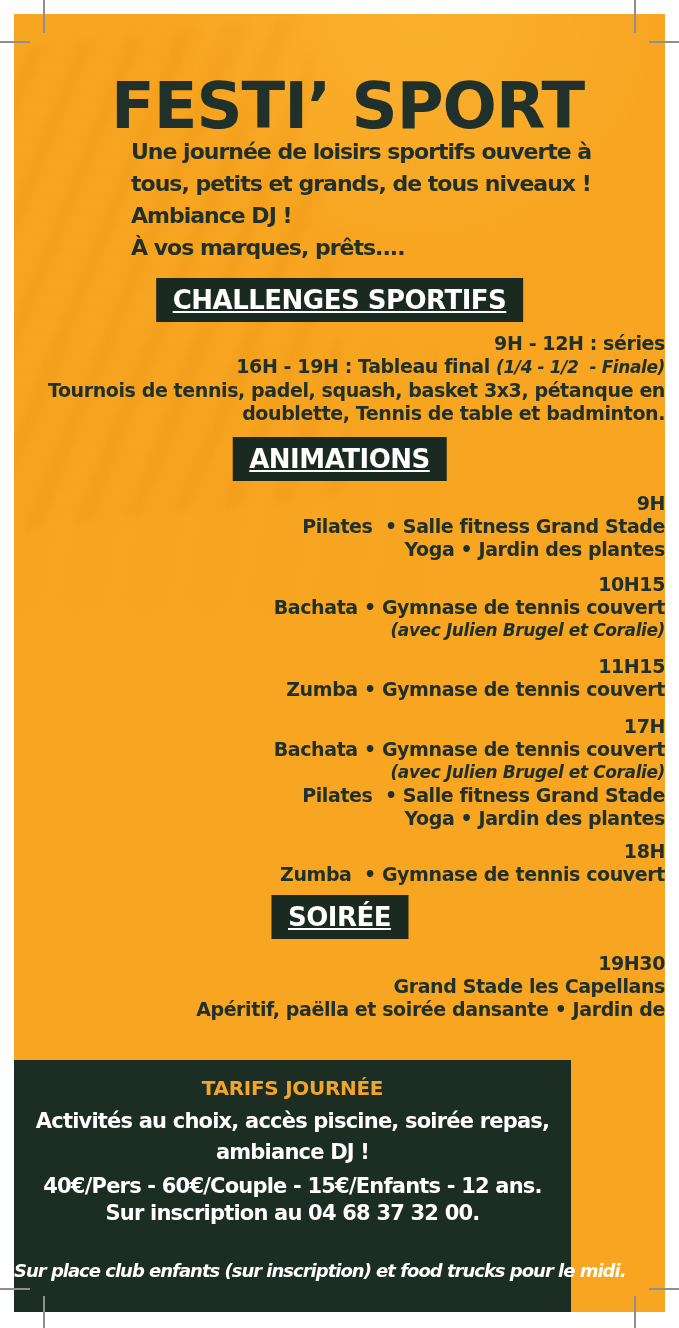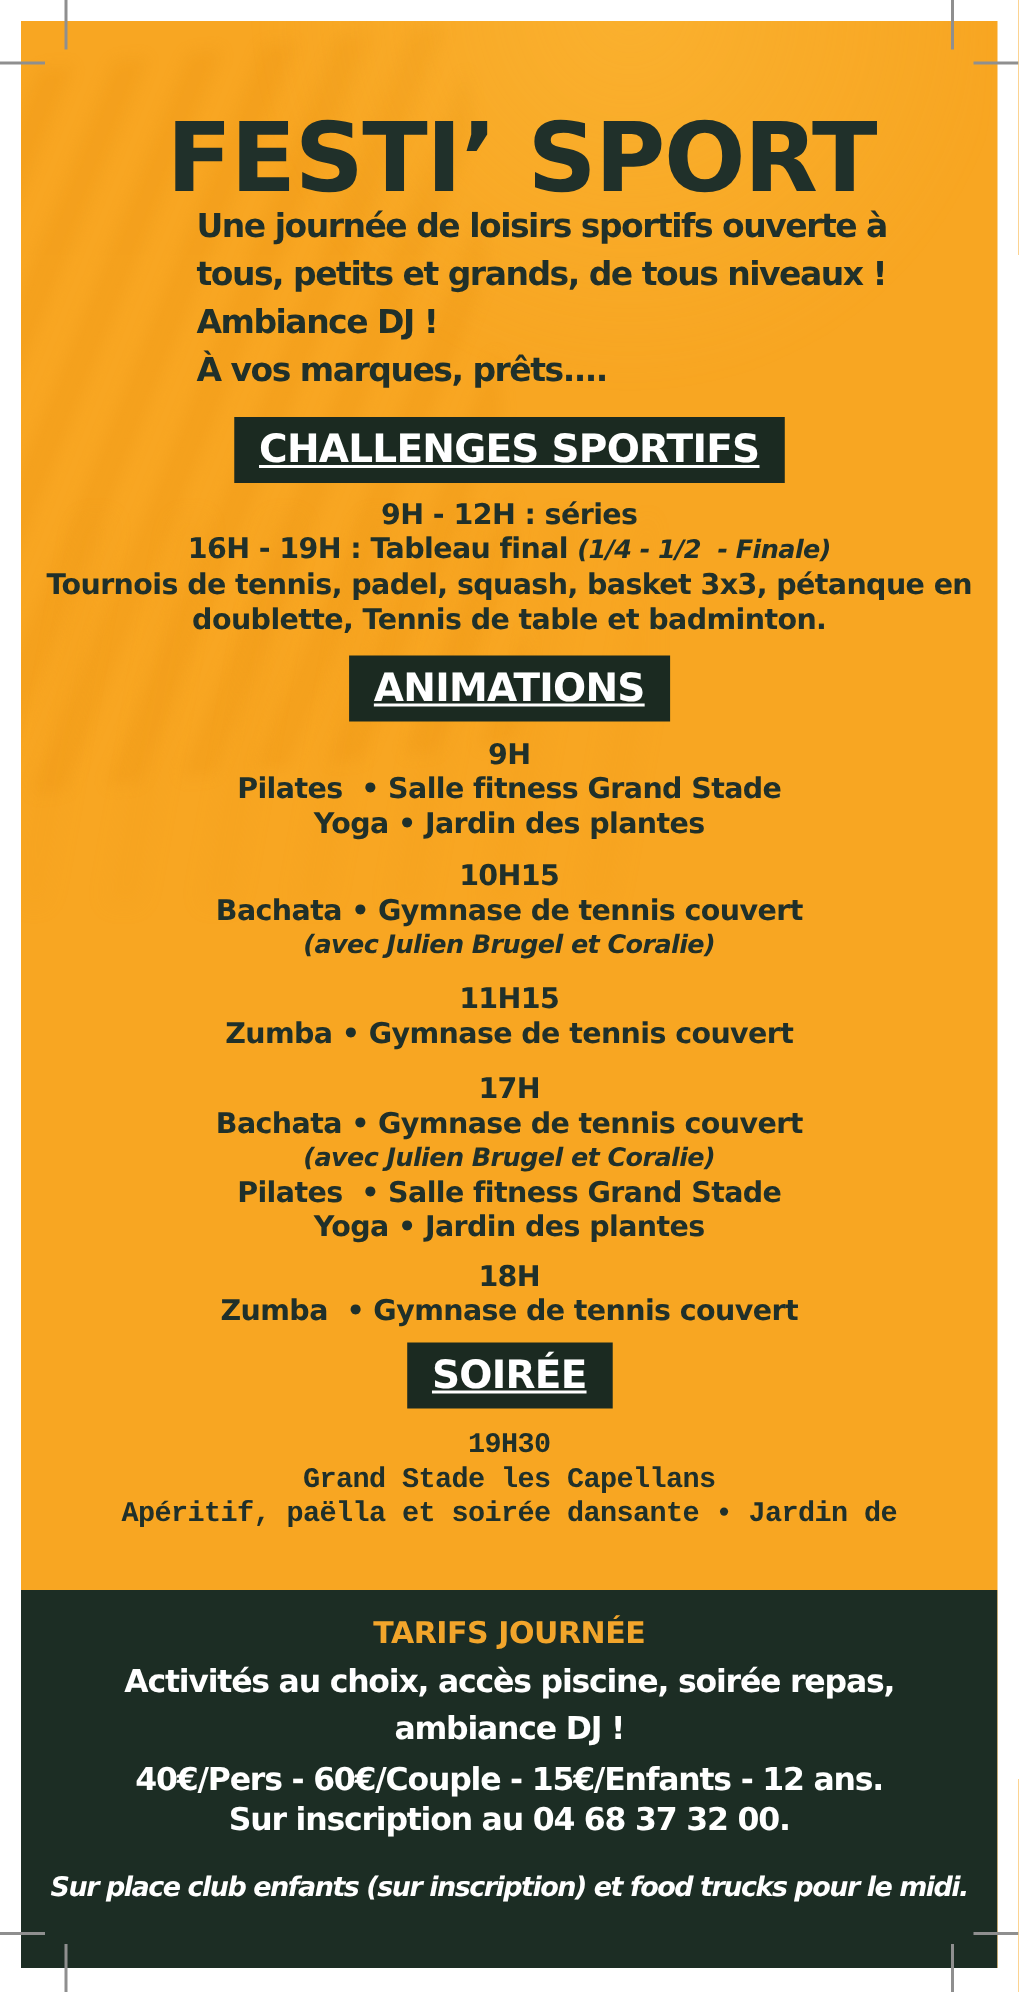--- a/index.html
+++ b/index.html
@@ -46,47 +46,47 @@
   }
   .banner{
     position:absolute;left:50%;transform:translateX(-50%);
     background:var(--banner-bg);color:var(--banner-text);
     font-size:26px;font-weight:bold;letter-spacing:-0.5px;
     padding:7px 17px;white-space:nowrap;text-decoration:underline;
   }
   .banner-challenges{top:264px;}
   .banner-animations{top:423px;}
   .banner-soiree{top:881px;}
-  .centered-block{position:absolute;left:0;right:0;text-align:center;}
+  .centered-block{position:absolute;left:0;right:0;text-align:right;}
   .line{
     font-size:19px;font-weight:bold;letter-spacing:-0.4px;line-height:23px;
     color:var(--ink);white-space:nowrap;
   }
   .italic-note{font-style:italic;font-size:17px;}
   .challenges-text{top:318px;}
   .group-9h{top:478px;}
   .group-10h15{top:559px;}
   .group-11h15{top:641px;}
   .group-17h{top:701px;}
   .group-18h{top:826px;}
-  .group-19h30{top:938px;font-family:Liberation Mono, monospace;}
+  .group-19h30{top:938px;}
   .footer{
-    position:absolute;left:0;top:1046px;width:651px;height:252px;
+    position:absolute;left:0;top:1046px;width:557px;height:252px;
     background:var(--footer-bg);text-align:center;color:#fff;
     padding-top:16px;
   }
   .footer-title{
     color:var(--accent);font-size:20px;font-weight:bold;line-height:24px;letter-spacing:-0.3px;
   }
   .footer-line{
     font-size:21px;font-weight:bold;letter-spacing:-0.8px;line-height:27px;white-space:nowrap;
   }
   .fl1{margin-top:8px;} .fl2{margin-top:4px;} .fl3{margin-top:7px;} .fl4{margin-top:0;}
   .footer-note{
-    margin-top:20px;font-size:18px;font-weight:bold;font-style:italic;
+    margin-top:32px;font-size:18px;font-weight:bold;font-style:italic;
     letter-spacing:-1px;line-height:24px;white-space:nowrap;
   }
   .crop-mark{position:absolute;background:var(--crop);}
   .cm-tl-v{left:43px;top:0;width:2px;height:33px;}
   .cm-tl-h{left:0;top:41px;width:30px;height:2px;}
   .cm-tr-v{left:634px;top:0;width:2px;height:33px;}
   .cm-tr-h{left:649px;top:41px;width:30px;height:2px;}
   .cm-bl-v{left:43px;top:1296px;width:2px;height:32px;}
   .cm-bl-h{left:0;top:1288px;width:30px;height:2px;}
   .cm-br-v{left:634px;top:1296px;width:2px;height:32px;}

